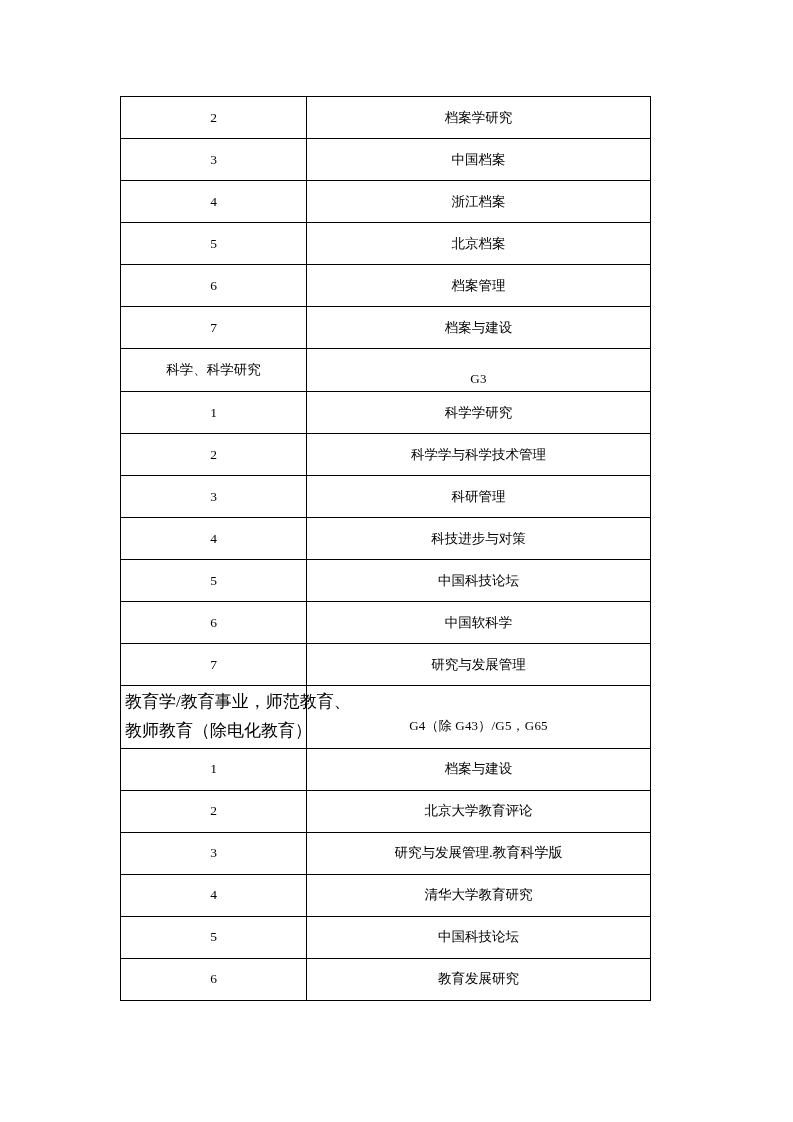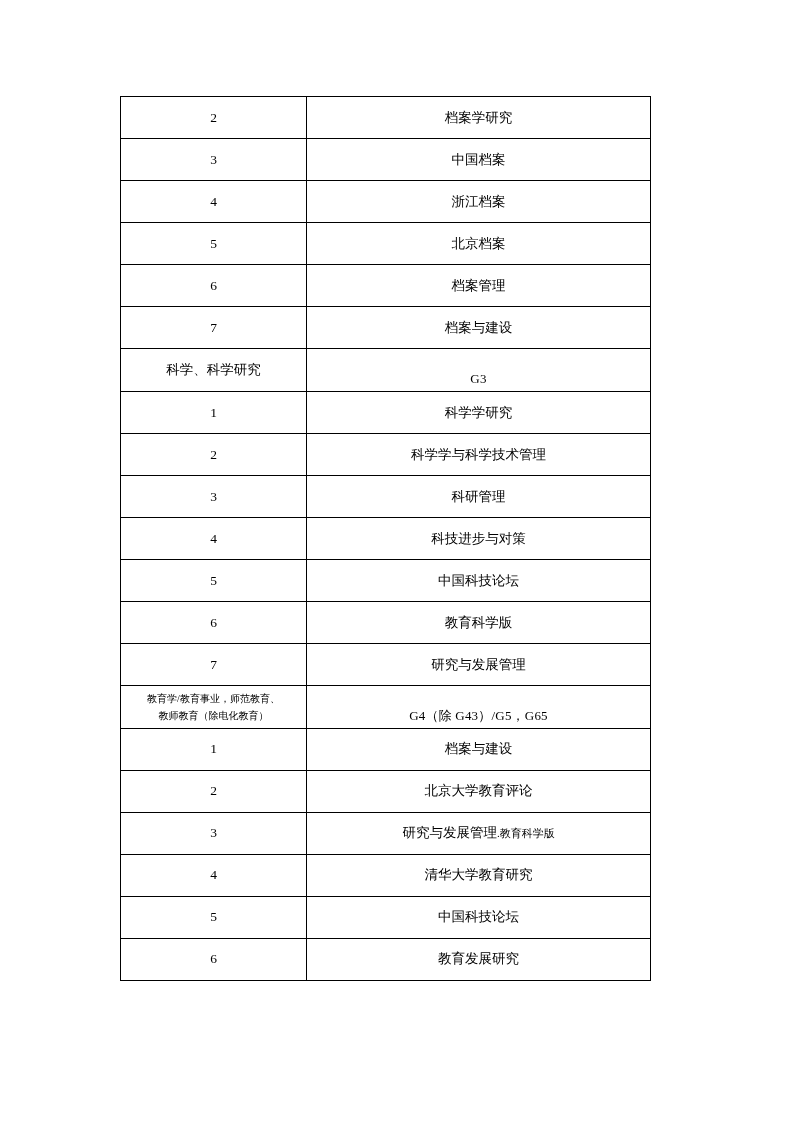--- a/index.html
+++ b/index.html
@@ -60,32 +60,32 @@
     letter-spacing: 0.2px;
     margin-top: 19px;
   }
   .two-line {
     line-height: 1.7;
   }
   .row-tall td {
     height: 60px;
   }
   .cat-left {
-    font-size: 10px;
+    font-size: 17px;
   }
   .cat-left .l1 {
     display: block;
     white-space: nowrap;
   }
   .cat-left .l2 {
     display: block;
     white-space: nowrap;
   }
   .sub-small {
-    font-size: 11px;
+    font-size: 14px;
   }
 </style>
 </head>
 <body>
 
 <div class="page">
   <div class="table-wrap">
     <table class="doc-table">
       <colgroup>
         <col class="c1">
@@ -199,21 +199,21 @@
           <td>
               <span class="cell-inner cn">中国科技论坛</span>
             </td>
         </tr>
 
         <tr>
           <td>
               <span class="cell-inner cn">6</span>
             </td>
           <td>
-              <span class="cell-inner cn">教育科学版</span>
+              <span class="cell-inner cn">中国软科学</span>
             </td>
         </tr>
 
         <tr>
           <td>
               <span class="cell-inner cn">7</span>
             </td>
           <td>
               <span class="cell-inner cn">研究与发展管理</span>
             </td>

